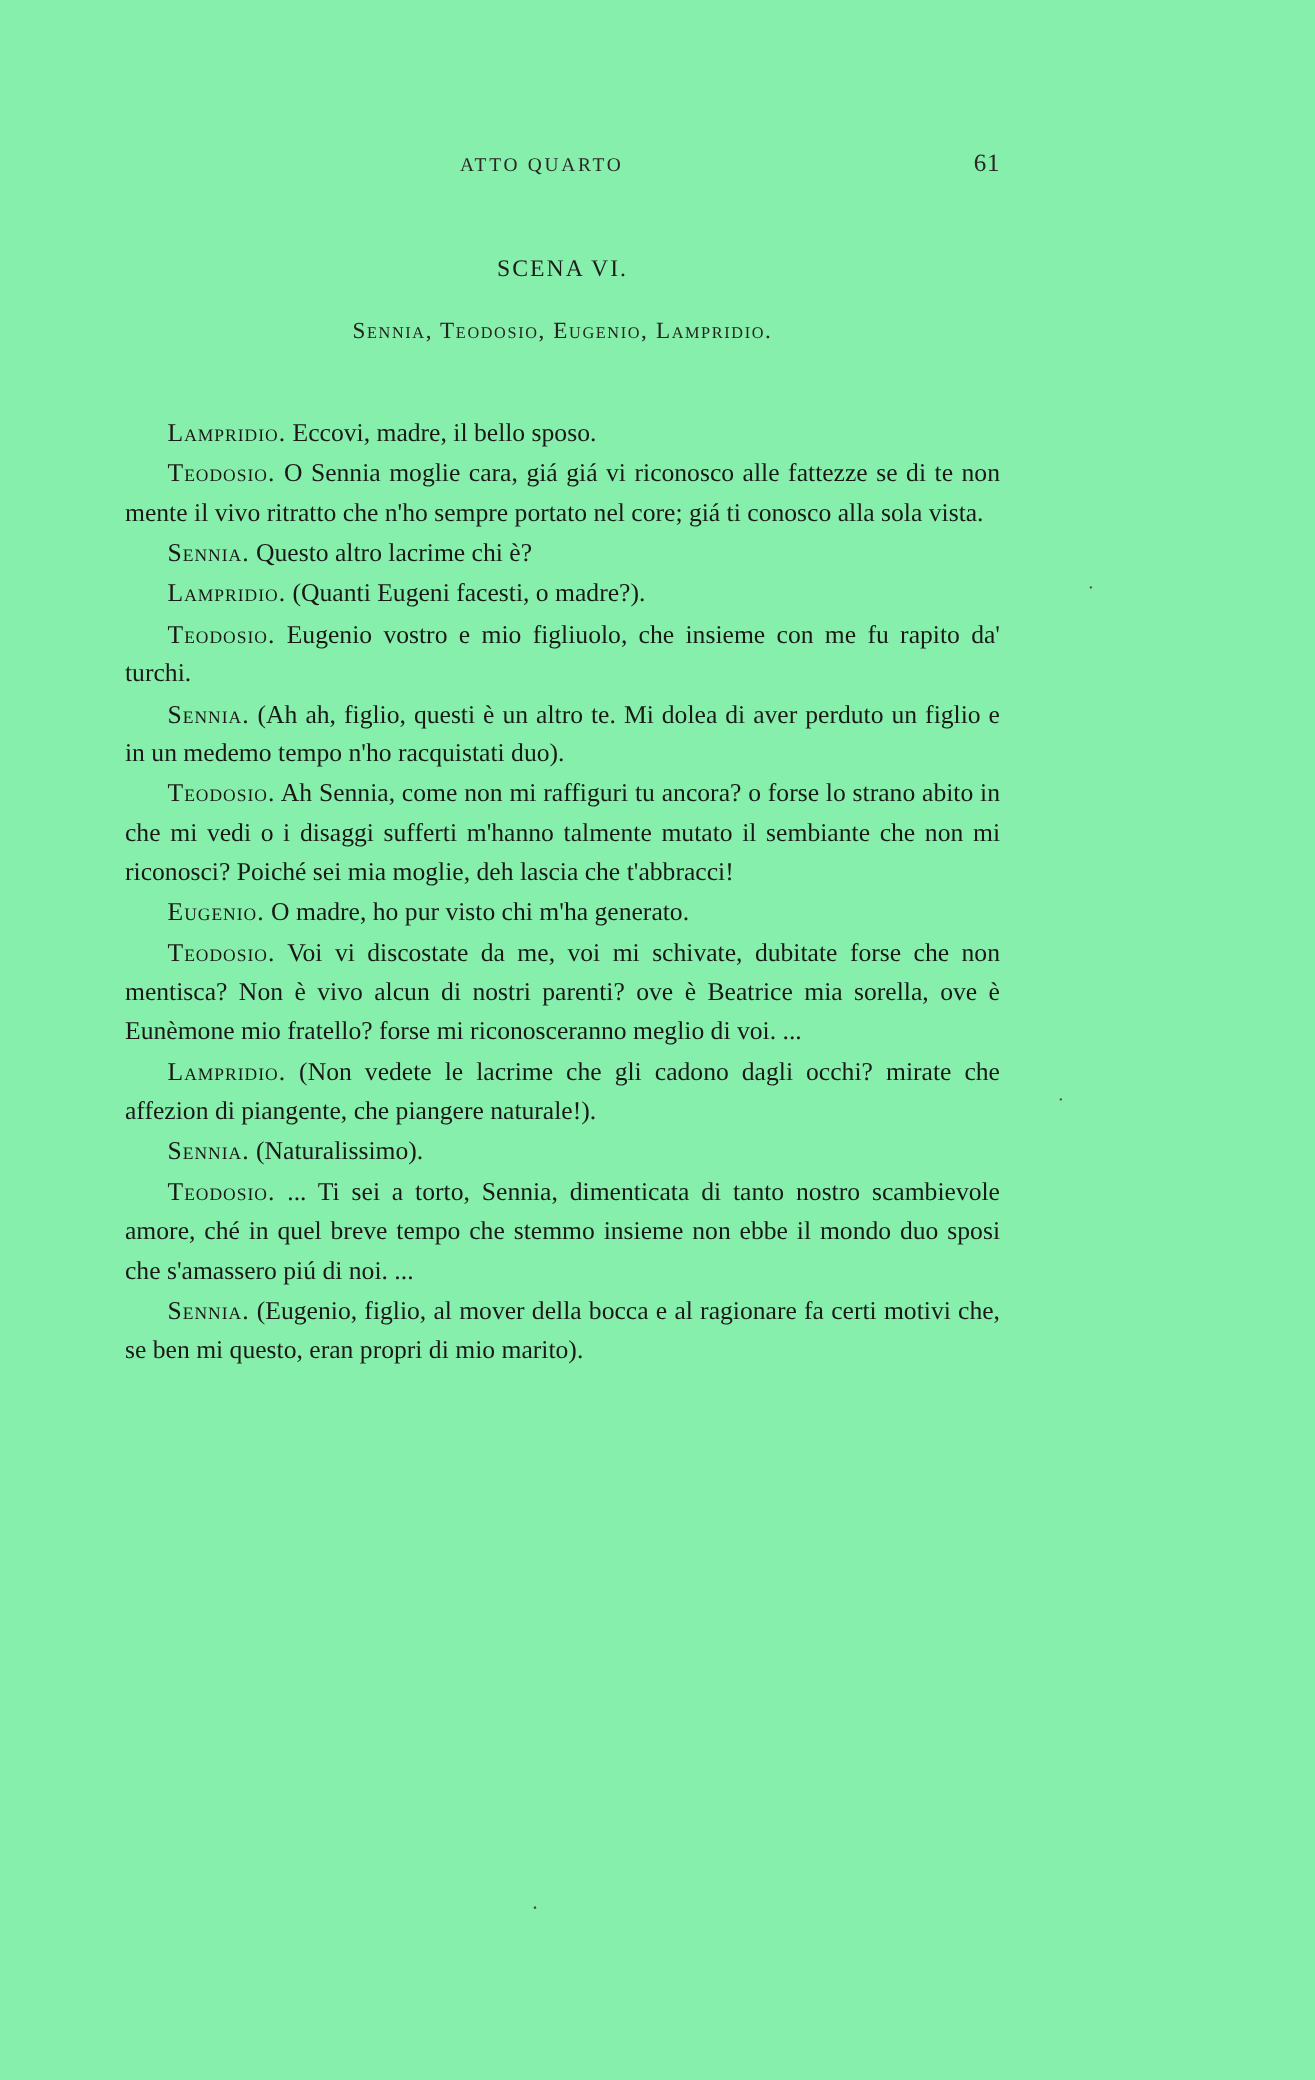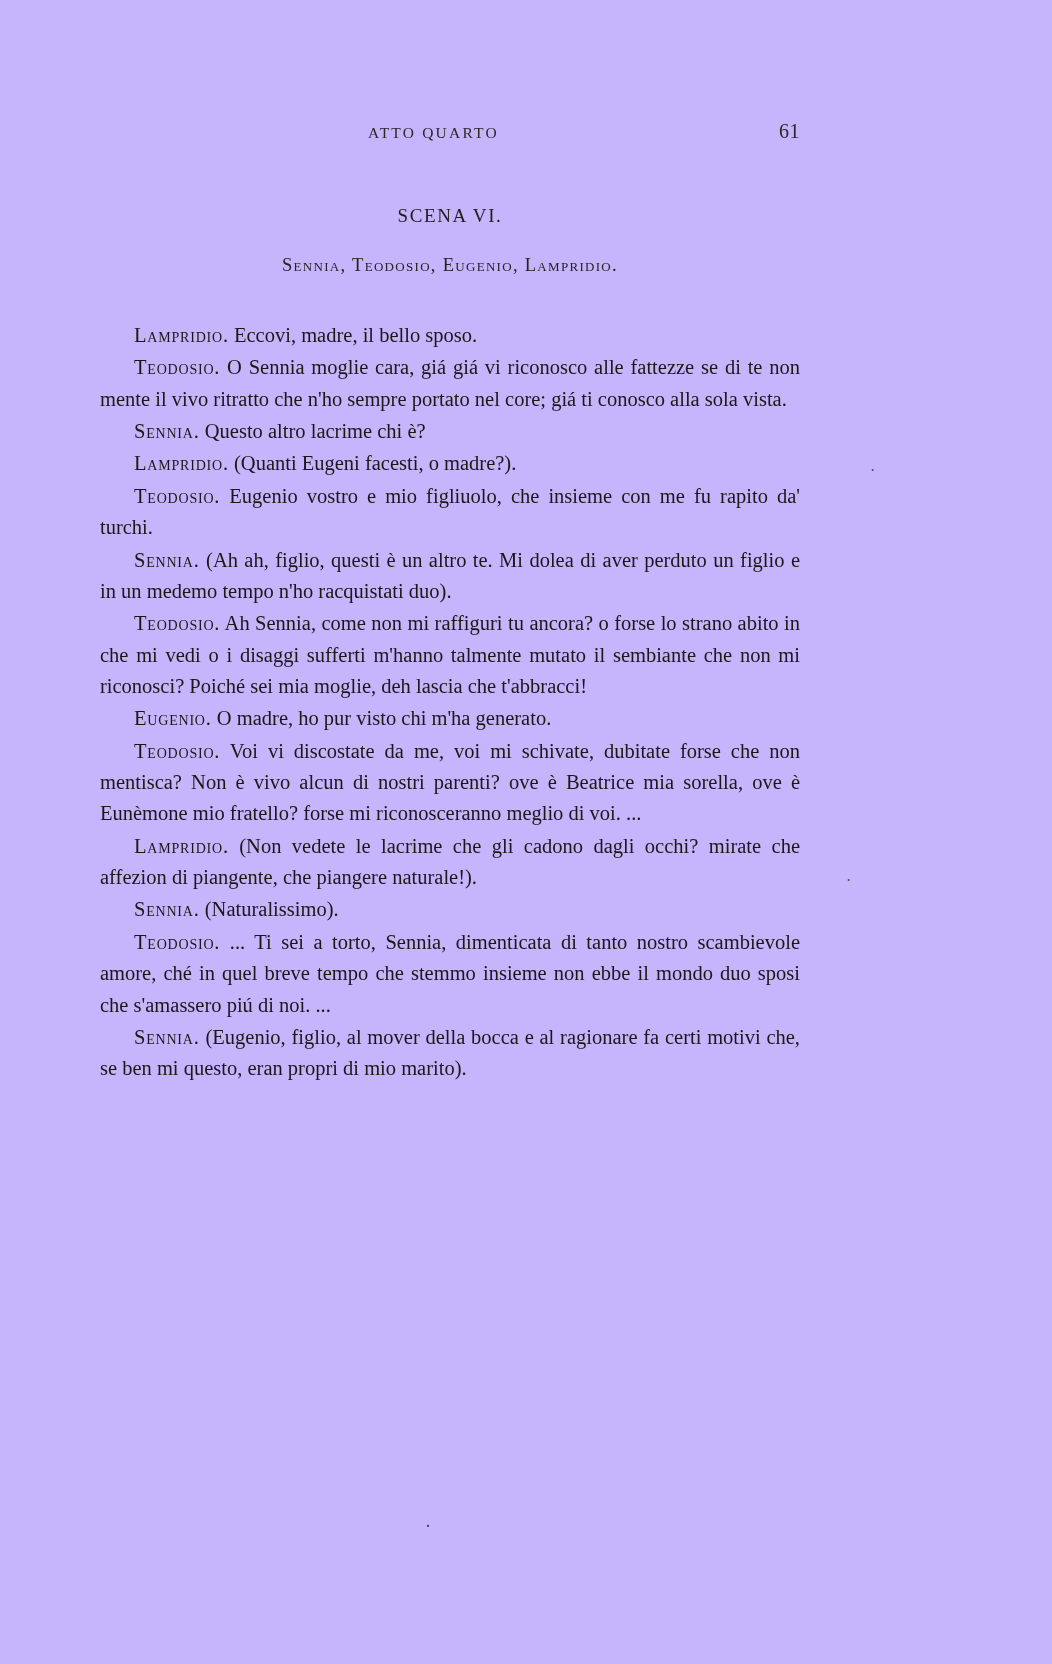--- a/index.html
+++ b/index.html
@@ -13,21 +13,21 @@
     font-family: "Liberation Serif", serif;
     color: #1c1a18;
     position: relative;
     overflow: hidden;
   }
   .page {
     position: absolute;
     left: 0; top: 0;
     width: 1052px;
     height: 1664px;
-    background: #c4b5fd;
+    background: #86efac;
   }
   .content {
     position: absolute;
     left: 100px;
     top: 120px;
     width: 700px;
   }
   .running-head {
     display: flex;
     align-items: baseline;
@@ -54,21 +54,21 @@
     color: #201e1c;
     margin: 0 0 28px 0;
     font-weight: normal;
   }
   .dramatis {
     text-align: center;
     font-variant: small-caps;
     font-size: 18.5px;
     letter-spacing: 1.3px;
     color: #26241f;
-    margin-bottom: 44px;
+    margin-bottom: 56px;
   }
   .speech {
     font-size: 20.5px;
     line-height: 1.53;
     text-align: justify;
     text-indent: 34px;
     margin: 0 0 1px 0;
     color: #1b1917;
     -webkit-hyphens: manual;
     hyphens: manual;

